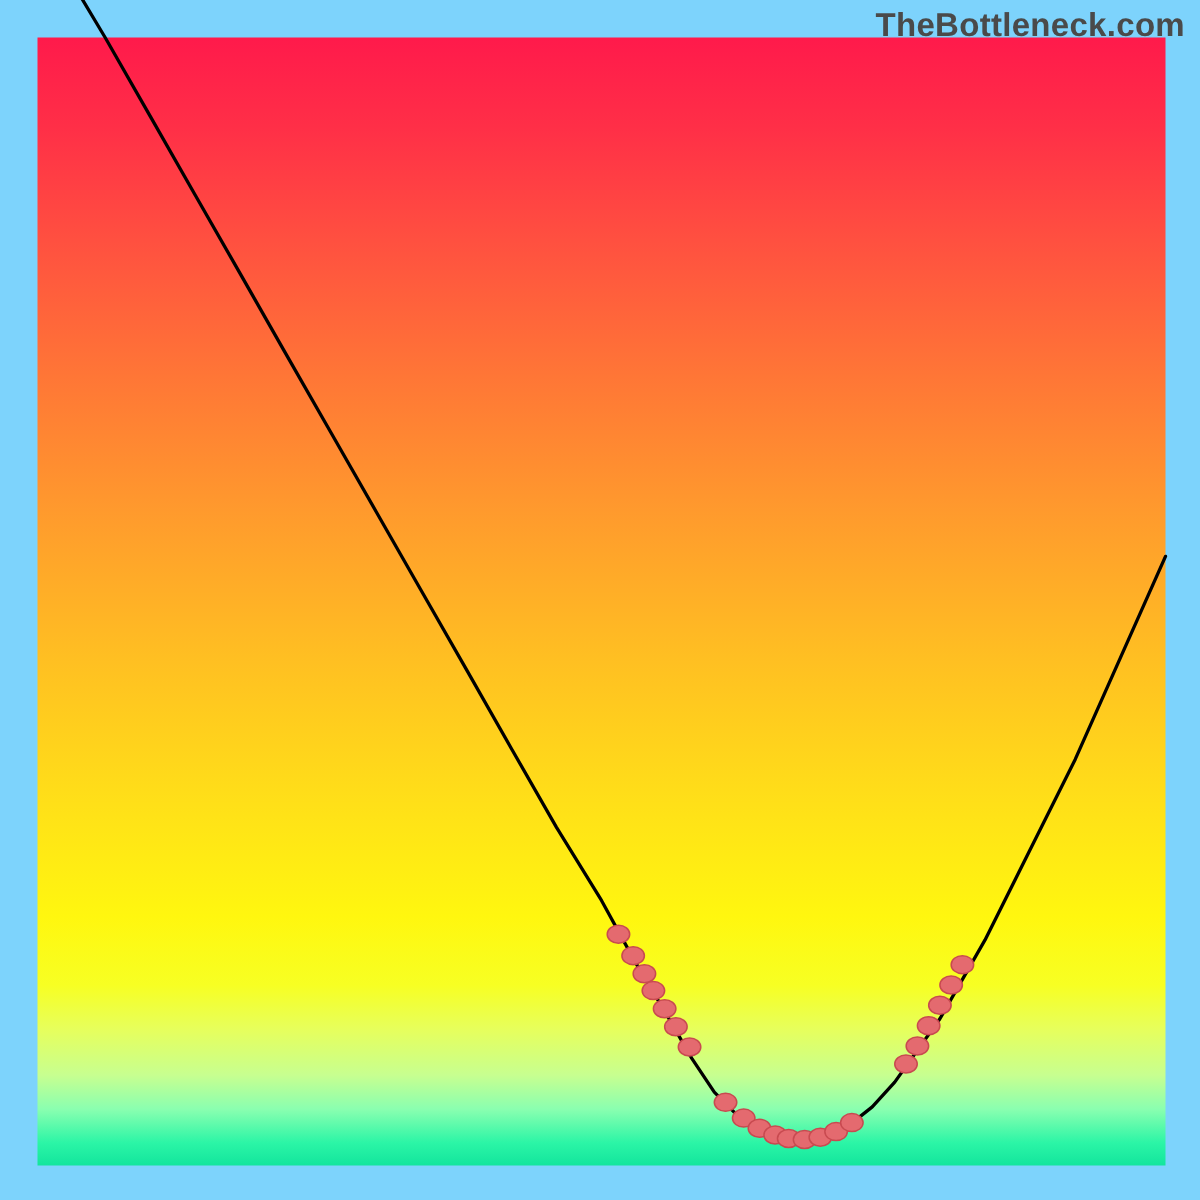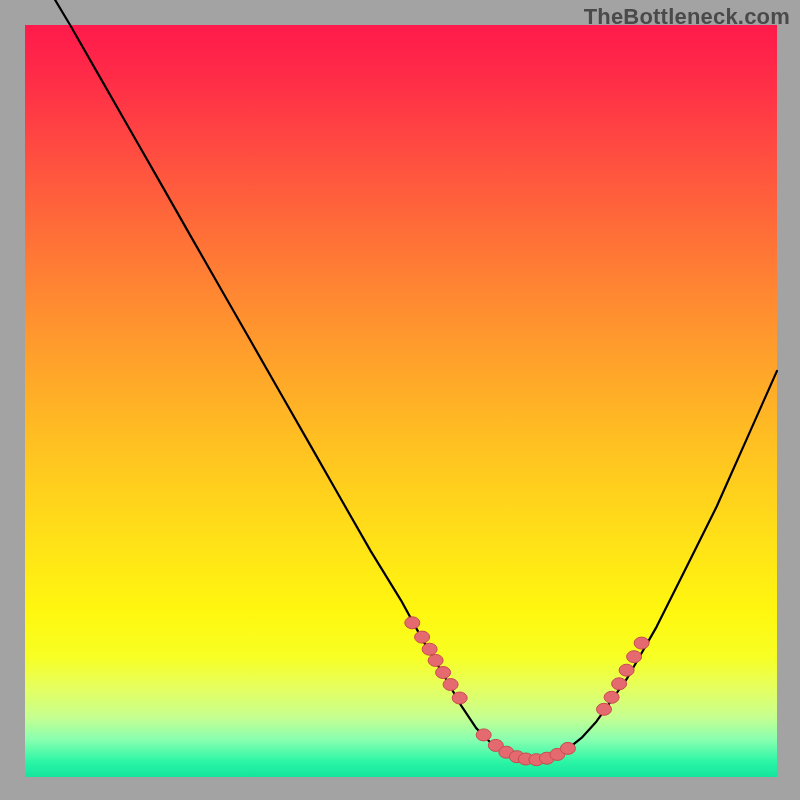--- a/index.html
+++ b/index.html
@@ -7,21 +7,21 @@
     padding: 0;
     width: 800px;
     height: 800px;
     background: #000;
     overflow: hidden;
   }
   .stage {
     position: relative;
     width: 800px;
     height: 800px;
-    background: #a3a3a3;
+    background: #7dd3fc;
   }
   .gradient {
     position: absolute;
     background: linear-gradient(to bottom,
       #ff1a4b 0%,
       #ff2f47 8%,
       #ff5040 18%,
       #ff7636 30%,
       #ff9a2d 42%,
       #ffbf22 55%,

